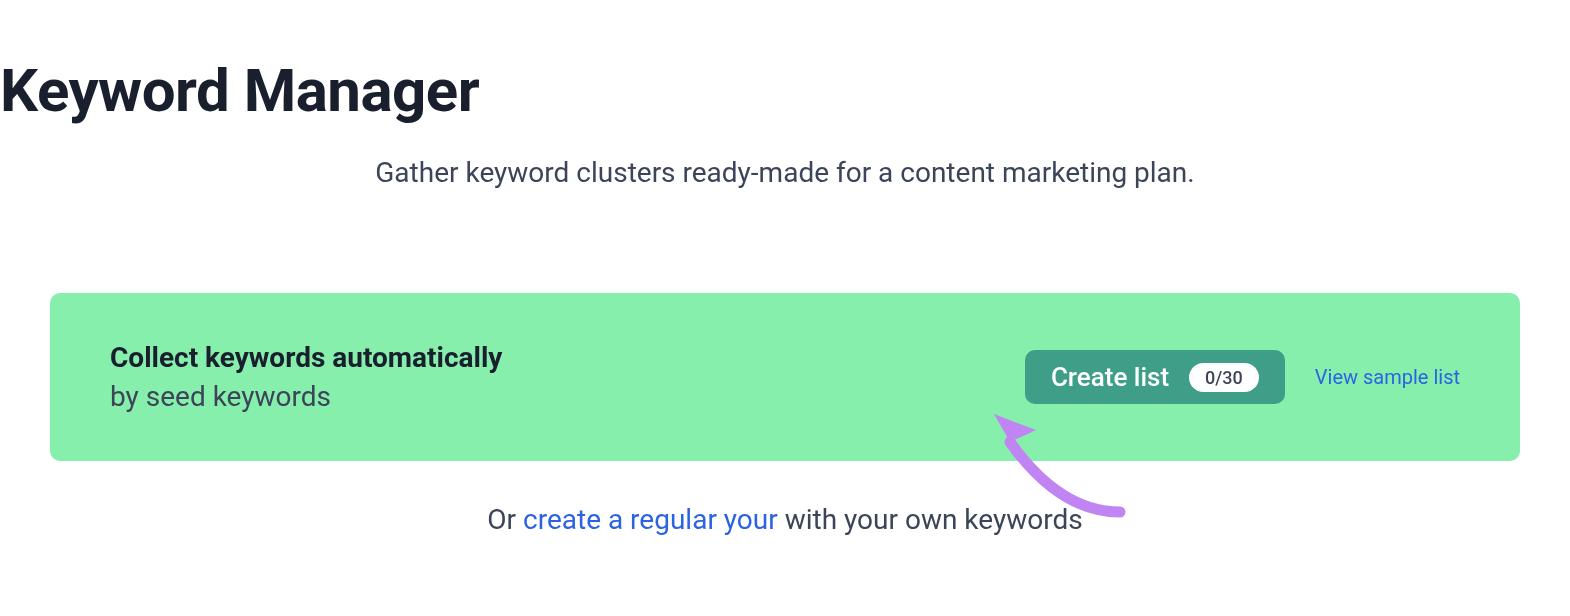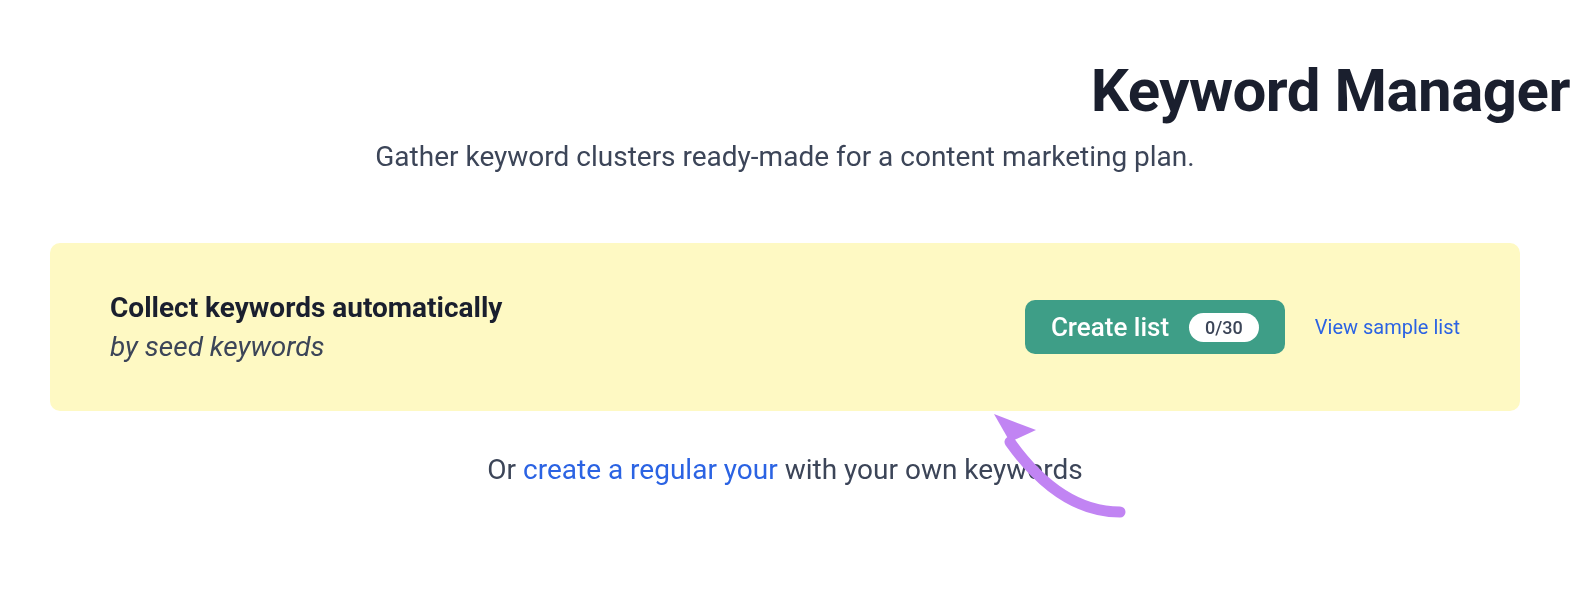--- a/index.html
+++ b/index.html
@@ -15,54 +15,53 @@
       position: relative;
     }
     .container {
       width: 100%;
       padding-top: 55px;
     }
     .page-title {
       font-size: 60px;
       font-weight: 700;
       color: #1a1f2e;
-      text-align: right;
+      text-align: left;
       letter-spacing: -0.5px;
-      margin-bottom: 14px;
+      margin-bottom: 30px;
     }
     .page-subtitle {
       font-size: 28px;
       font-weight: 400;
       color: #3c4558;
       text-align: center;
-      margin-bottom: 70px;
+      margin-bottom: 104px;
     }
     .card {
-      background: #fef9c3;
+      background: #86efac;
       border-radius: 10px;
       margin: 0 50px;
       padding: 48px 60px;
       display: flex;
       align-items: center;
       justify-content: space-between;
     }
     .card-left {
       flex: 1;
     }
     .card-heading {
       font-size: 28px;
       font-weight: 700;
       color: #1a1f2e;
       margin-bottom: 6px;
     }
     .card-sub {
       font-size: 28px;
       font-weight: 400;
       color: #3c4558;
-      font-style: italic;
     }
     .card-right {
       display: flex;
       align-items: center;
       gap: 30px;
     }
     .create-btn {
       background: #3e9e87;
       color: #fff;
       border: none;

